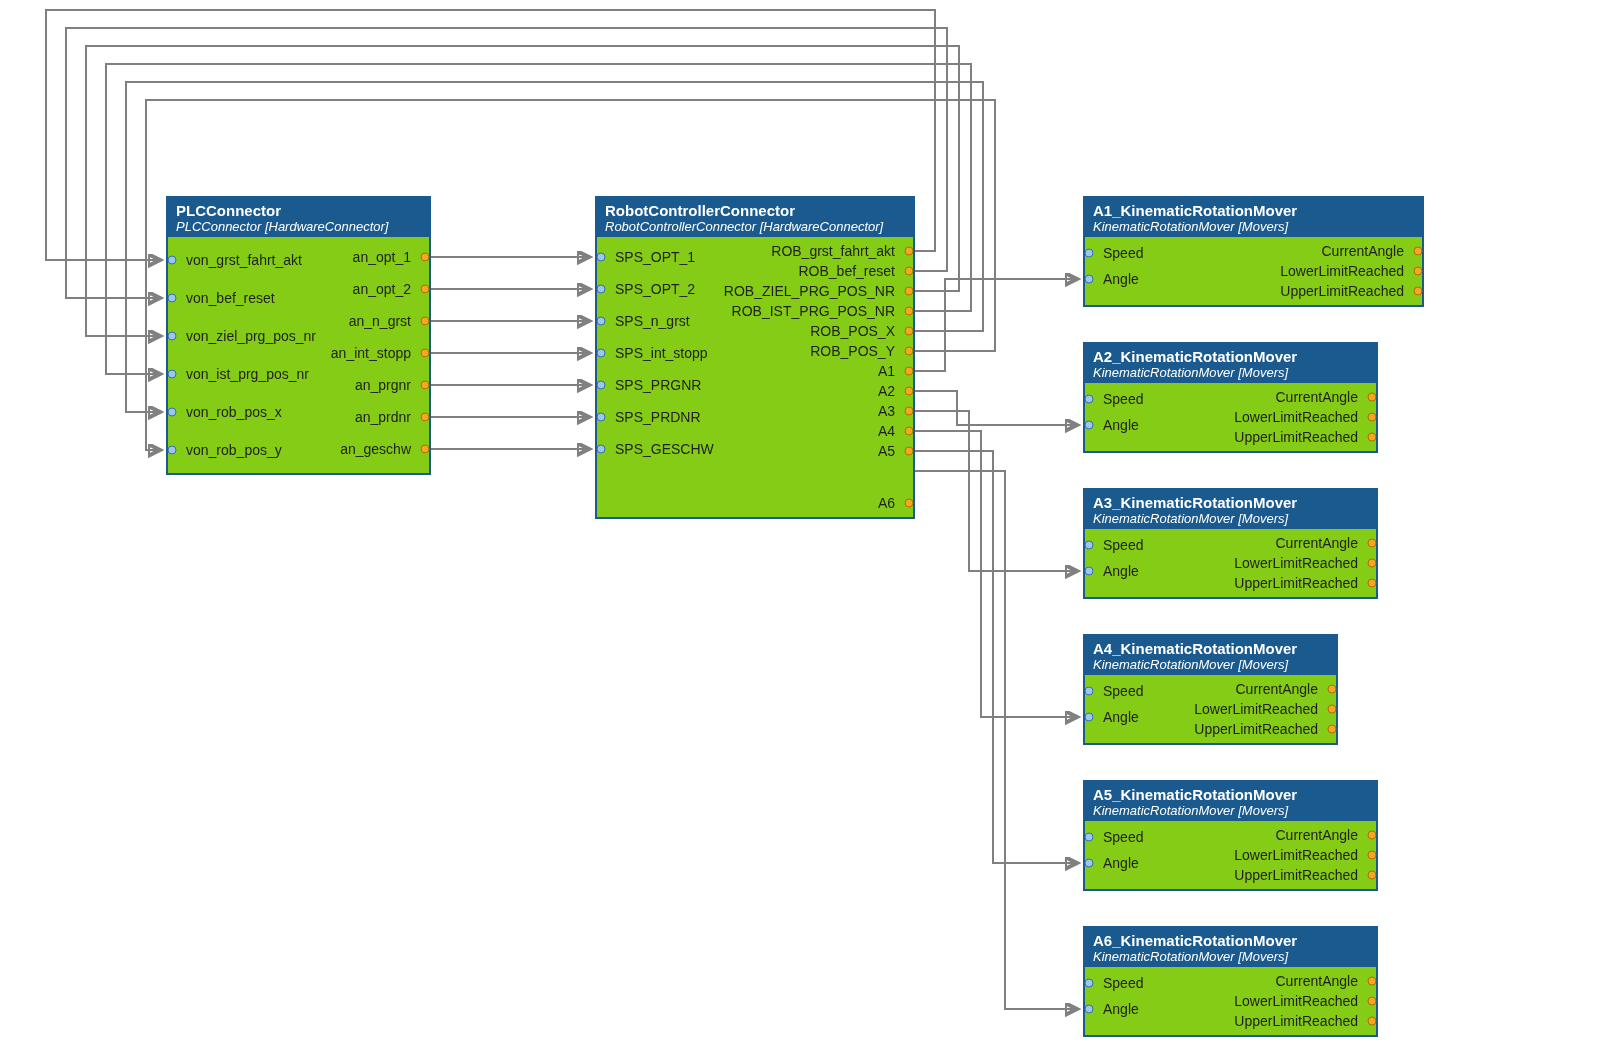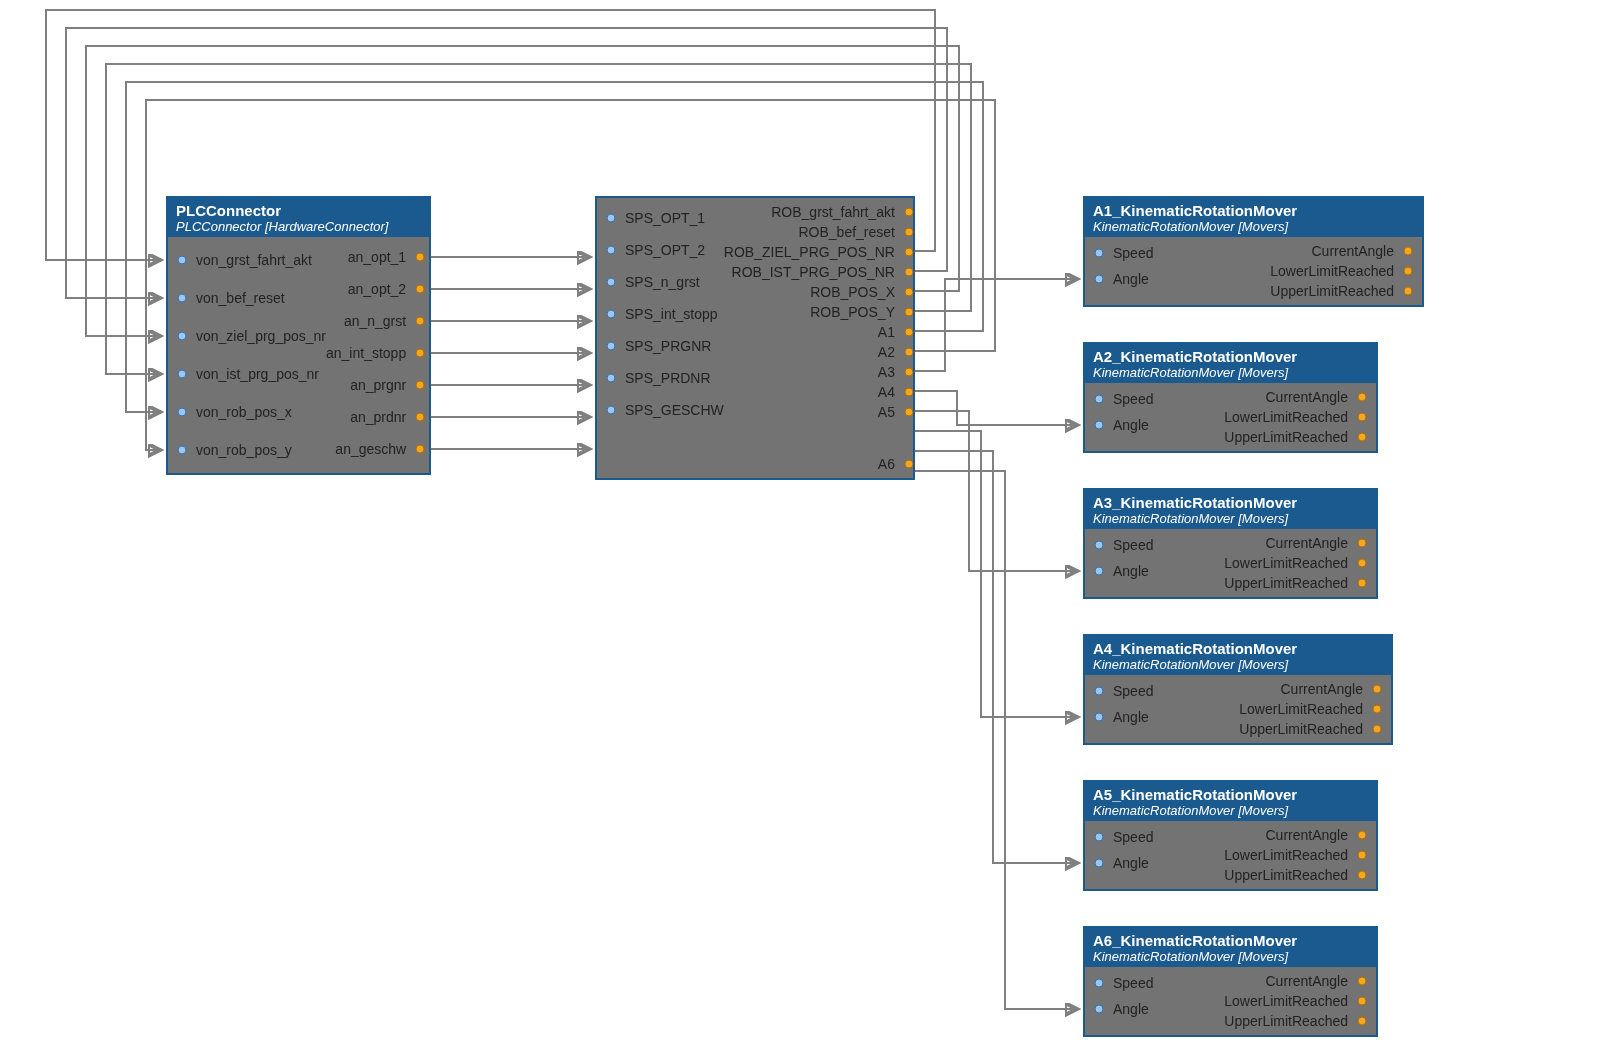--- a/index.html
+++ b/index.html
@@ -8,40 +8,40 @@
     background: #fff;
     width: 1603px;
     height: 1062px;
     position: relative;
     font-size: 14px;
     color: #222;
   }
   .node {
     position: absolute;
     border: 2px solid #1b5a8e;
-    background: #737373;
+    background: #84cc16;
     box-sizing: border-box;
   }
   .node-header {
     background: #1b5a8e;
     color: #fff;
     padding: 4px 8px 2px 8px;
     border-bottom: 1px solid #1b5a8e;
   }
   .node-title {
     font-weight: bold;
     font-size: 15px;
   }
   .node-sub {
     font-style: italic;
     font-size: 13px;
   }
   .node-body {
     position: relative;
-    padding: 4px 14px;
+    padding: 4px 4px;
   }
   .port-row {
     display: flex;
     align-items: center;
     height: 20px;
     position: relative;
   }
   .port-label-left { padding-left: 14px; }
   .port-label-right { padding-right: 14px; margin-left:auto; text-align:right;}
   .port-dot {
@@ -140,20 +140,24 @@
         </div>
         <div class="port-row" style="height: 32px;">
           <span class="port-label-right">an_geschw</span>
           <span class="port-dot right orange"></span>
         </div>
       </div>
   </div>
 </div>
 
 <div class="node" id="robot" style="left:595px; top:196px; width:320px;">
+  <div class="node-header">
+    <div class="node-title">RobotControllerConnector</div>
+    <div class="node-sub">RobotControllerConnector [HardwareConnector]</div>
+  </div>
   <div class="node-body cols">
     <div class="col-left" id="robot-in">
         <div class="port-row" style="height: 32px;">
           <span class="port-dot left blue"></span>
           <span class="port-label-left">SPS_OPT_1</span>
         </div>
         <div class="port-row" style="height: 32px;">
           <span class="port-dot left blue"></span>
           <span class="port-label-left">SPS_OPT_2</span>
         </div>
@@ -321,21 +325,21 @@
             <span class="port-label-right">LowerLimitReached</span>
             <span class="port-dot right orange"></span>
           </div>
           <div class="port-row" style="height: 20px;">
             <span class="port-label-right">UpperLimitReached</span>
             <span class="port-dot right orange"></span>
           </div>
         </div>
     </div>
     </div>
-    <div class="node" id="mover3" style="left: 1083px; top: 634px; width: 310px;">
+    <div class="node" id="mover3" style="left: 1083px; top: 634px; width: 255px;">
     <div class="node-header">
       <div class="node-title">A4_KinematicRotationMover</div>
       <div class="node-sub">KinematicRotationMover [Movers]</div>
     </div>
     <div class="node-body cols">
       <div class="col-left" id="mover3-in">
           <div class="port-row" style="height: 24px;">
             <span class="port-dot left blue"></span>
             <span class="port-label-left">Speed</span>
           </div>

